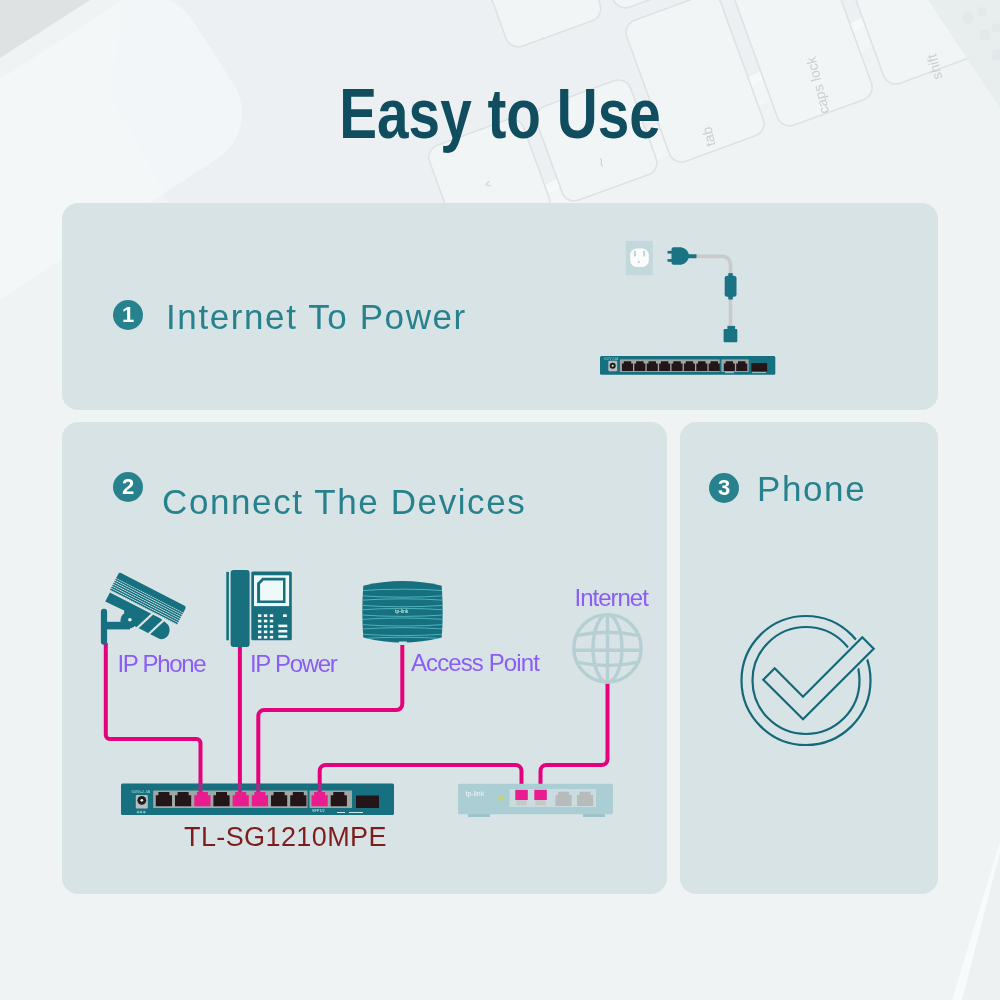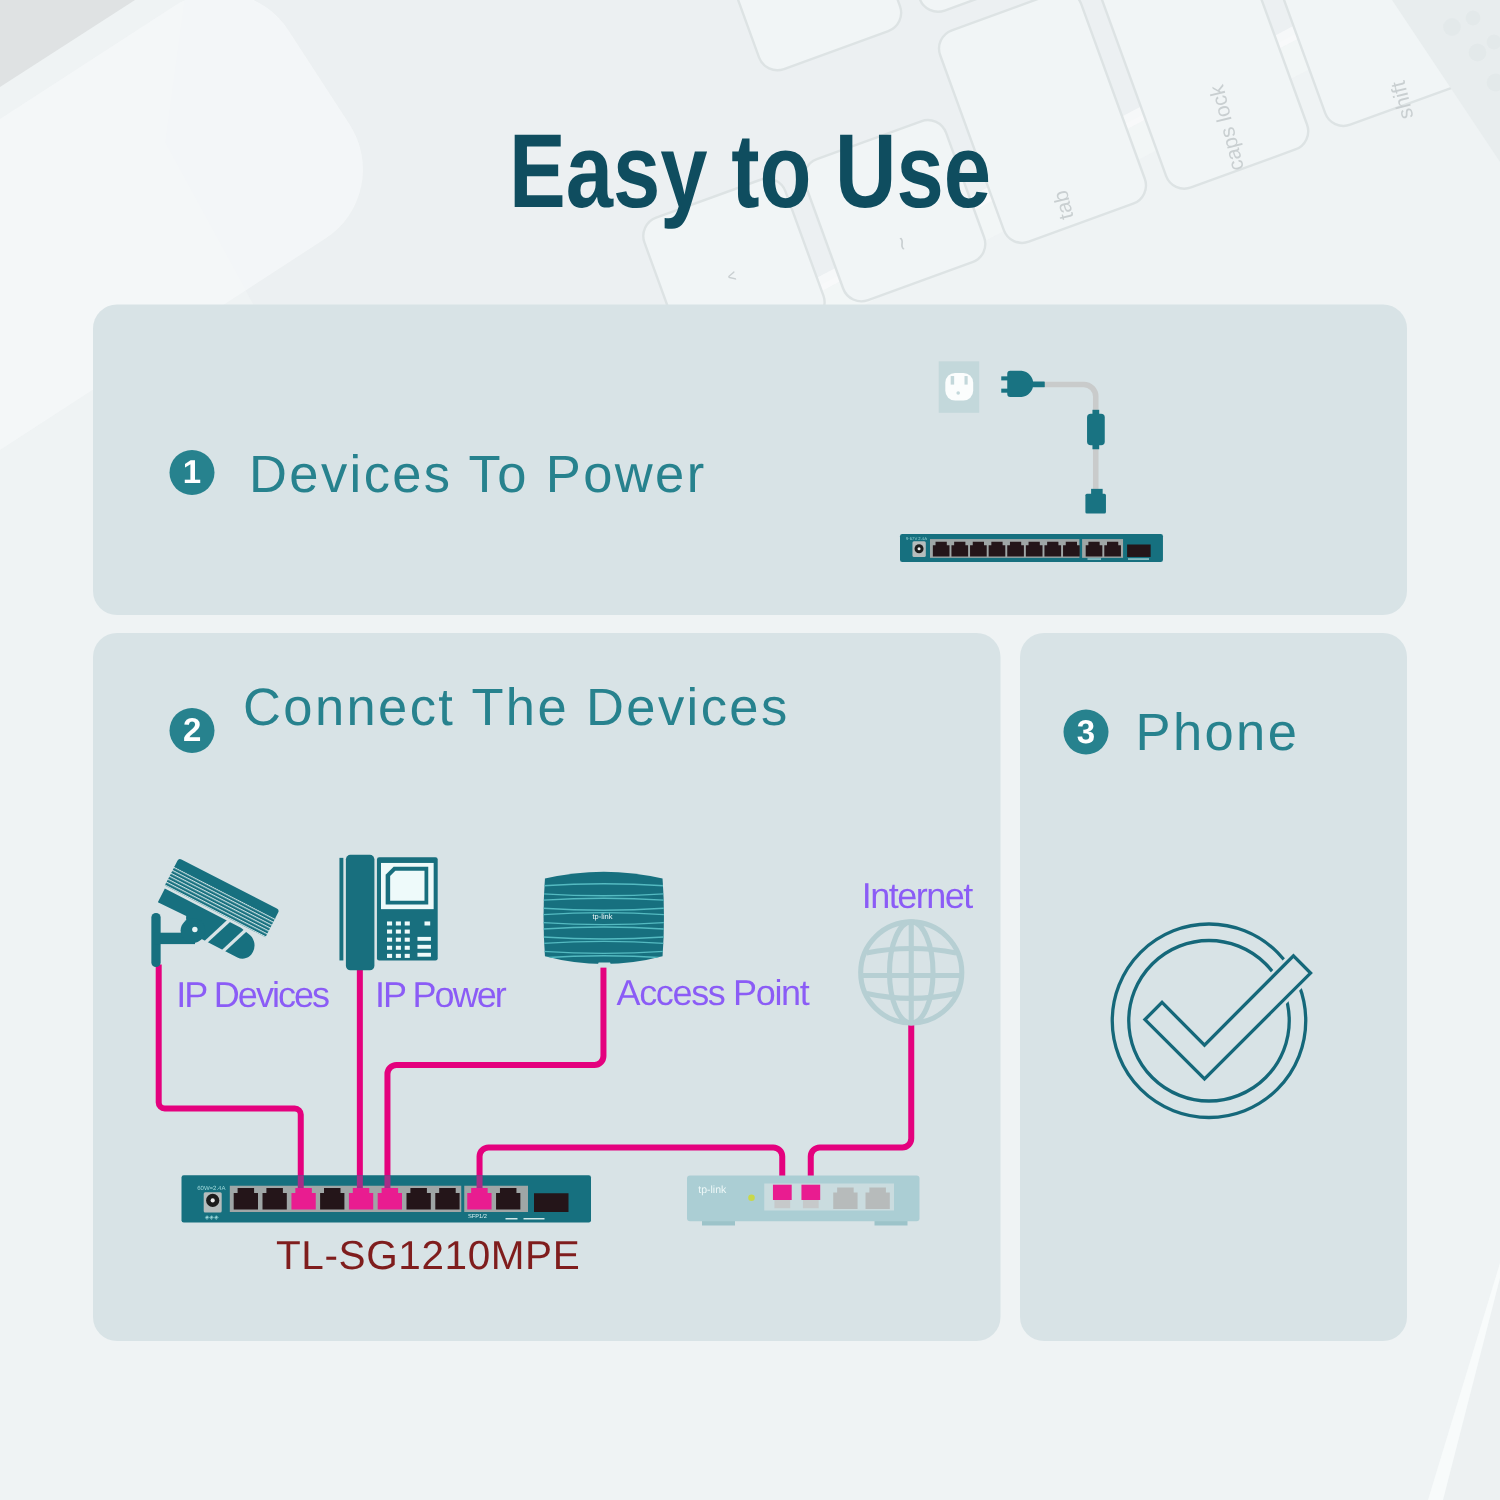--- a/index.html
+++ b/index.html
@@ -77,29 +77,29 @@
   <polygon points="1000,842 952,1000 962,1000 1000,852" fill="#f8fbfb"></polygon>
 </svg>
 
 <div id="title">Easy to Use</div>
 
 <div class="card" id="card1"></div>
 <div class="card" id="card2"></div>
 <div class="card" id="card3"></div>
 
 <div class="badge" style="left:113px;top:299.5px">1</div>
-<div class="step" style="left:166px;top:299px">Devices To Power</div>
+<div class="step" style="left:166px;top:299px">Internet To Power</div>
 
 <div class="badge" style="left:113.2px;top:472px">2</div>
-<div class="step" style="left:162px;top:454px">Connect The Devices</div>
+<div class="step" style="left:162px;top:484px">Connect The Devices</div>
 
 <div class="badge" style="left:709px;top:472.5px">3</div>
 <div class="step" style="left:757px;top:471px">Phone</div>
 
-<div class="lbl" style="left:117.5px;top:651.7px">IP Devices</div>
+<div class="lbl" style="left:117.5px;top:651.7px">IP Phone</div>
 <div class="lbl" style="left:250px;top:651.7px">IP Power</div>
 <div class="lbl" style="left:411px;top:651.2px;letter-spacing:-0.9px">Access Point</div>
 <div class="lbl" style="left:574.5px;top:586.3px;letter-spacing:-1px">Internet</div>
 <div class="lbl" style="left:184px;top:823.8px;font-size:27px;letter-spacing:0.4px;color:#7f1d1d">TL-SG1210MPE</div>
 
 <svg class="abs" id="art" width="1000" height="1000" viewBox="0 0 1000 1000" style="left:0;top:0">
   <defs>
     <pattern id="camstripe" width="4" height="2.2" patternUnits="userSpaceOnUse">
       <rect width="4" height="2.2" fill="#17707f"></rect>
       <rect y="0" width="4" height="0.75" fill="#c6dde0"></rect>

